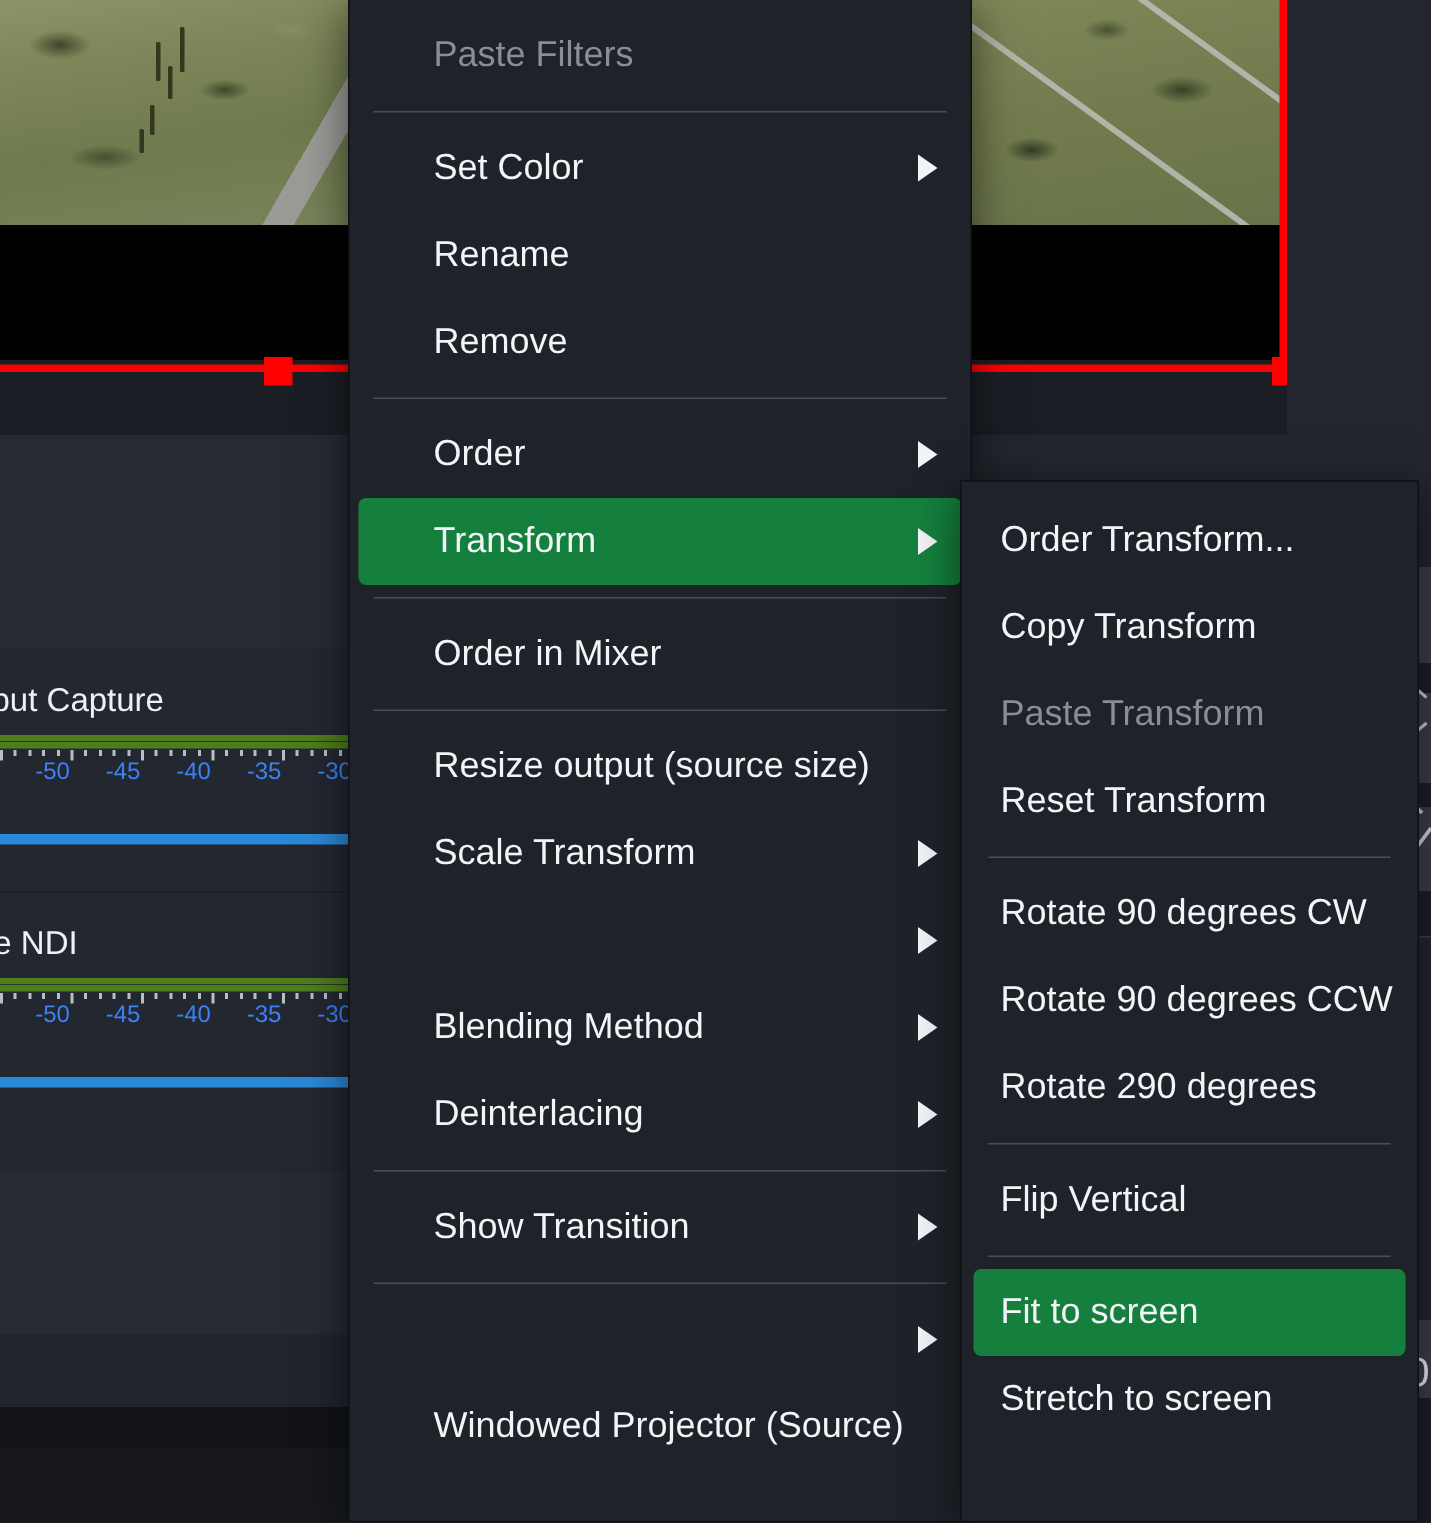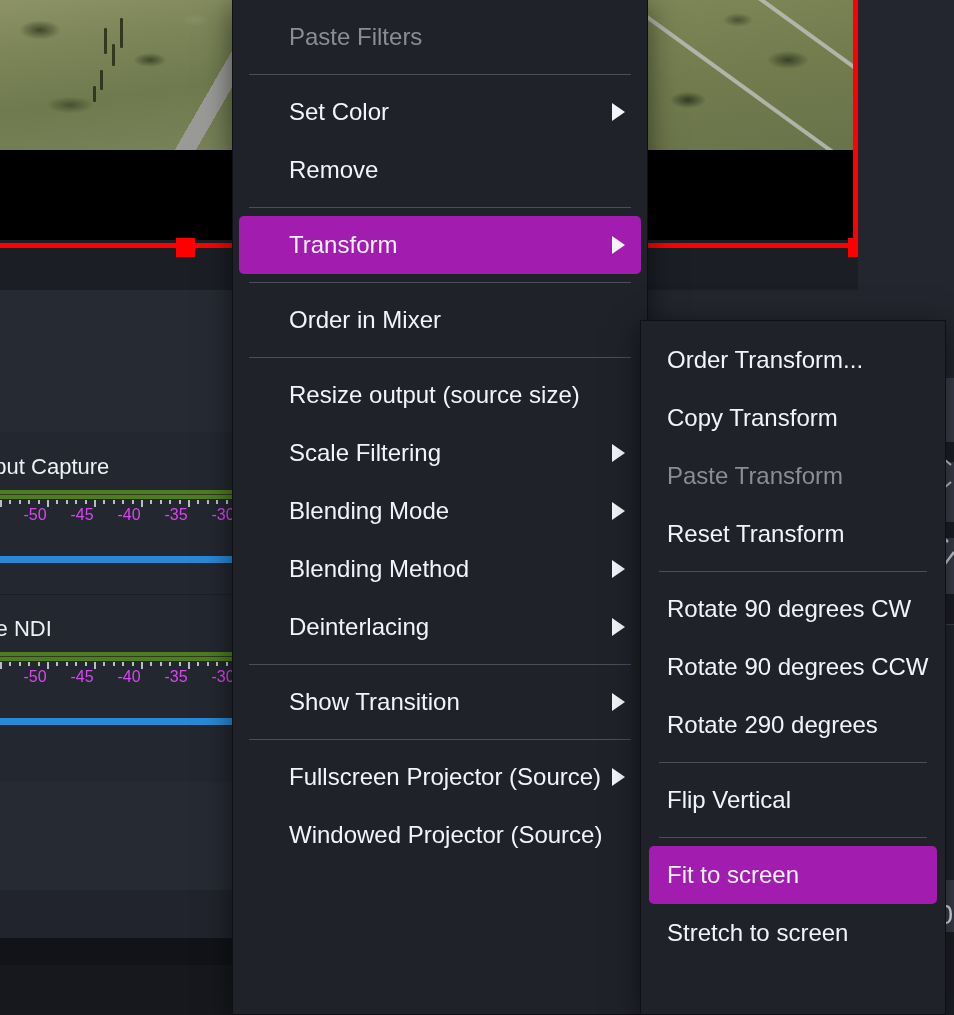--- a/index.html
+++ b/index.html
@@ -84,21 +84,21 @@
   .meter {
     position:absolute; left:0; top:58px; width:240px; height:9px;
     background:linear-gradient(#4e7d1e 0 45%, #2c3a22 45% 55%, #4e7d1e 55% 100%);
   }
   .ticks { position:absolute; left:0; top:68px; width:240px; height:7px; }
   .ticks i {
     position:absolute; top:0; width:2px; background:#b9bdc6;
   }
   .db-row { position:absolute; left:0; top:74px; width:240px; height:22px; }
   .db-row b {
-    position:absolute; top:0; color:#d946ef; font-size:16px; font-weight:normal;
+    position:absolute; top:0; color:#3b82f6; font-size:16px; font-weight:normal;
     transform:translateX(-50%);
   }
   .slider {
     position:absolute; left:0; top:124px; width:240px; height:7px; background:#2a89d6;
   }
   .mix-sep { position:absolute; left:0; width:232px; height:1px; background:#1c1f26; }
 
   .dots-zone { position:absolute; left:0; top:782px; width:232px; height:108px; background:#262a33; }
   .dock-footer { position:absolute; left:0; top:890px; width:232px; height:48px; background:#21242c; }
   .bottom-black { position:absolute; left:0; top:938px; width:232px; height:77px; background:#111318; }
@@ -127,21 +127,21 @@
   #menu-main { left:232px; top:0; width:416px; height:1015px; border-top:none; padding-top:8px; }
   #menu-sub  { left:640px; top:320px; width:306px; height:695px; padding-top:10px; }
 
   .mi {
     position:relative; display:flex; align-items:center;
     height:58px; margin:0 6px; padding:0 18px 0 50px;
     color:#f2f4f7; font-size:24px; white-space:nowrap; border-radius:5px;
   }
   #menu-sub .mi { padding-left:18px; height:58px; margin:0 8px; }
   .mi.disabled { color:#8b8d94; }
-  .mi.hl { background:#a21caf; }
+  .mi.hl { background:#15803d; }
   .mi .arrow {
     position:absolute; right:16px; top:50%; transform:translateY(-50%);
     width:0; height:0; border-left:13px solid #f2f4f7;
     border-top:9px solid transparent; border-bottom:9px solid transparent;
   }
   .sep { height:1px; background:#4a4e59; margin:8px 16px; }
   #menu-sub .sep { margin:8px 18px; }
 </style>
 </head>
 <body>
@@ -301,59 +301,64 @@
   <div class="menu" id="menu-main">
       <div class="mi disabled">
         <span>Paste Filters</span>
       </div>
       <div class="sep"></div>
       <div class="mi">
         <span>Set Color</span>
         <span class="arrow"></span>
       </div>
       <div class="mi">
+        <span>Rename</span>
+      </div>
+      <div class="mi">
         <span>Remove</span>
       </div>
       <div class="sep"></div>
+      <div class="mi">
+        <span>Order</span>
+        <span class="arrow"></span>
+      </div>
       <div class="mi hl">
         <span>Transform</span>
         <span class="arrow"></span>
       </div>
       <div class="sep"></div>
       <div class="mi">
         <span>Order in Mixer</span>
       </div>
       <div class="sep"></div>
       <div class="mi">
         <span>Resize output (source size)</span>
       </div>
       <div class="mi">
-        <span>Scale Filtering</span>
-        <span class="arrow"></span>
-      </div>
-      <div class="mi">
-        <span>Blending Mode</span>
+        <span>Scale Transform</span>
+        <span class="arrow"></span>
+      </div>
+      <div class="mi">
         <span class="arrow"></span>
       </div>
       <div class="mi">
         <span>Blending Method</span>
         <span class="arrow"></span>
       </div>
       <div class="mi">
         <span>Deinterlacing</span>
         <span class="arrow"></span>
       </div>
       <div class="sep"></div>
       <div class="mi">
         <span>Show Transition</span>
         <span class="arrow"></span>
       </div>
       <div class="sep"></div>
       <div class="mi">
-        <span>Fullscreen Projector (Source)</span>
         <span class="arrow"></span>
       </div>
       <div class="mi">
         <span>Windowed Projector (Source)</span>
       </div>
     </div>
   <div class="menu" id="menu-sub">
       <div class="mi">
         <span>Order Transform...</span>
       </div>

